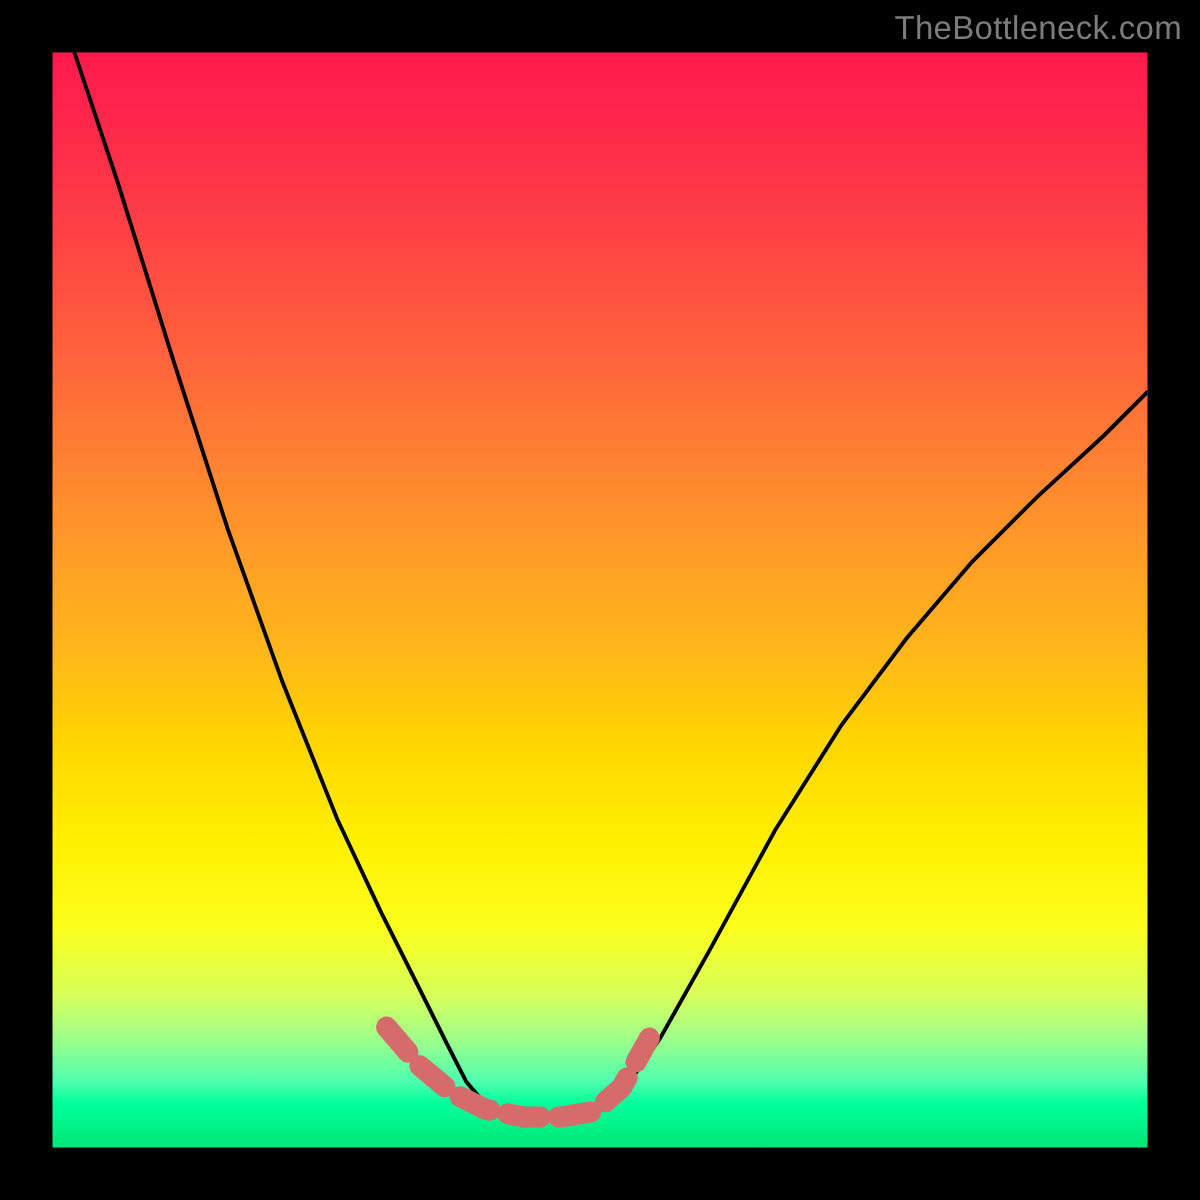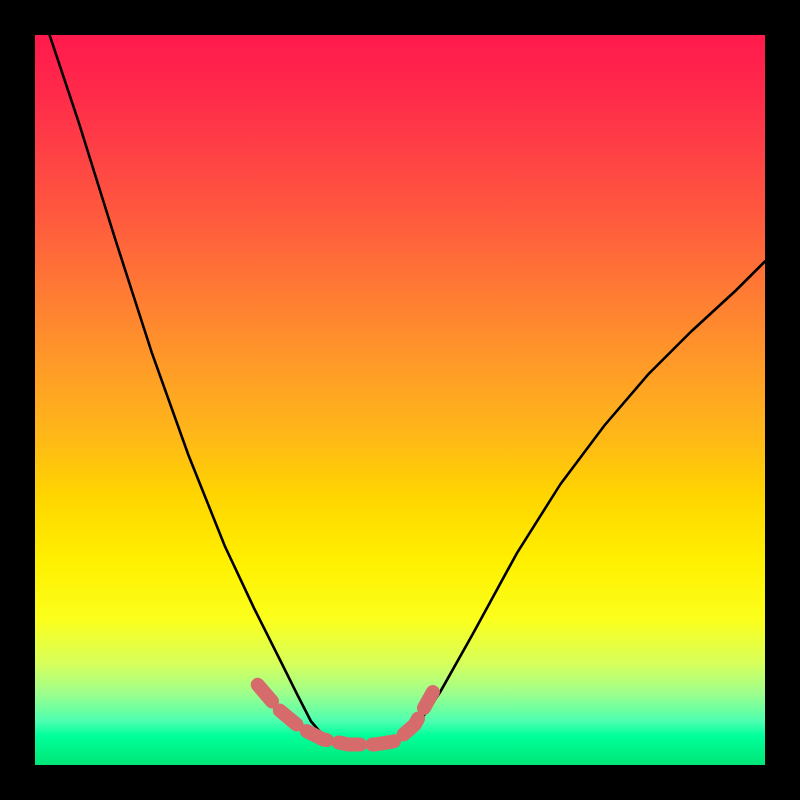--- a/index.html
+++ b/index.html
@@ -67,13 +67,14 @@
 <body>
 
 <div class="frame">
   <div class="plot">
     <svg class="curves" viewBox="0 0 730 730" preserveAspectRatio="none">
       <path fill="none" stroke="#000" stroke-width="2.6" stroke-linecap="round" d="M14.6 0.0 L43.8 87.6 L80.3 204.4 L116.8 317.6 L153.3 419.7 L189.8 511.0 L219.0 573.1 L244.6 624.1 L262.8 660.6 L275.9 686.2 L288.4 700.8 L299.3 708.1"></path>
       <path fill="none" stroke="#000" stroke-width="2.6" stroke-linecap="round" d="M361.4 708.1 L379.6 693.5 L405.2 657.0 L438.0 598.6 L481.8 518.3 L525.6 448.9 L569.4 390.5 L613.2 339.4 L657.0 295.7 L700.8 255.5 L730.0 226.3"></path>
       <path fill="none" stroke="#d66b6b" stroke-width="14" stroke-linecap="round" stroke-linejoin="round" stroke-dasharray="22 12" d="M222.7 649.7 L244.6 675.3 L266.4 693.5 L288.4 704.4 L313.9 709.6 L339.5 709.6 L361.4 705.9 L379.6 689.8 L397.9 657.0"></path>
     </svg>
   </div>
+  <div class="attribution">TheBottleneck.com</div>
 </div>
 
 </body></html>

